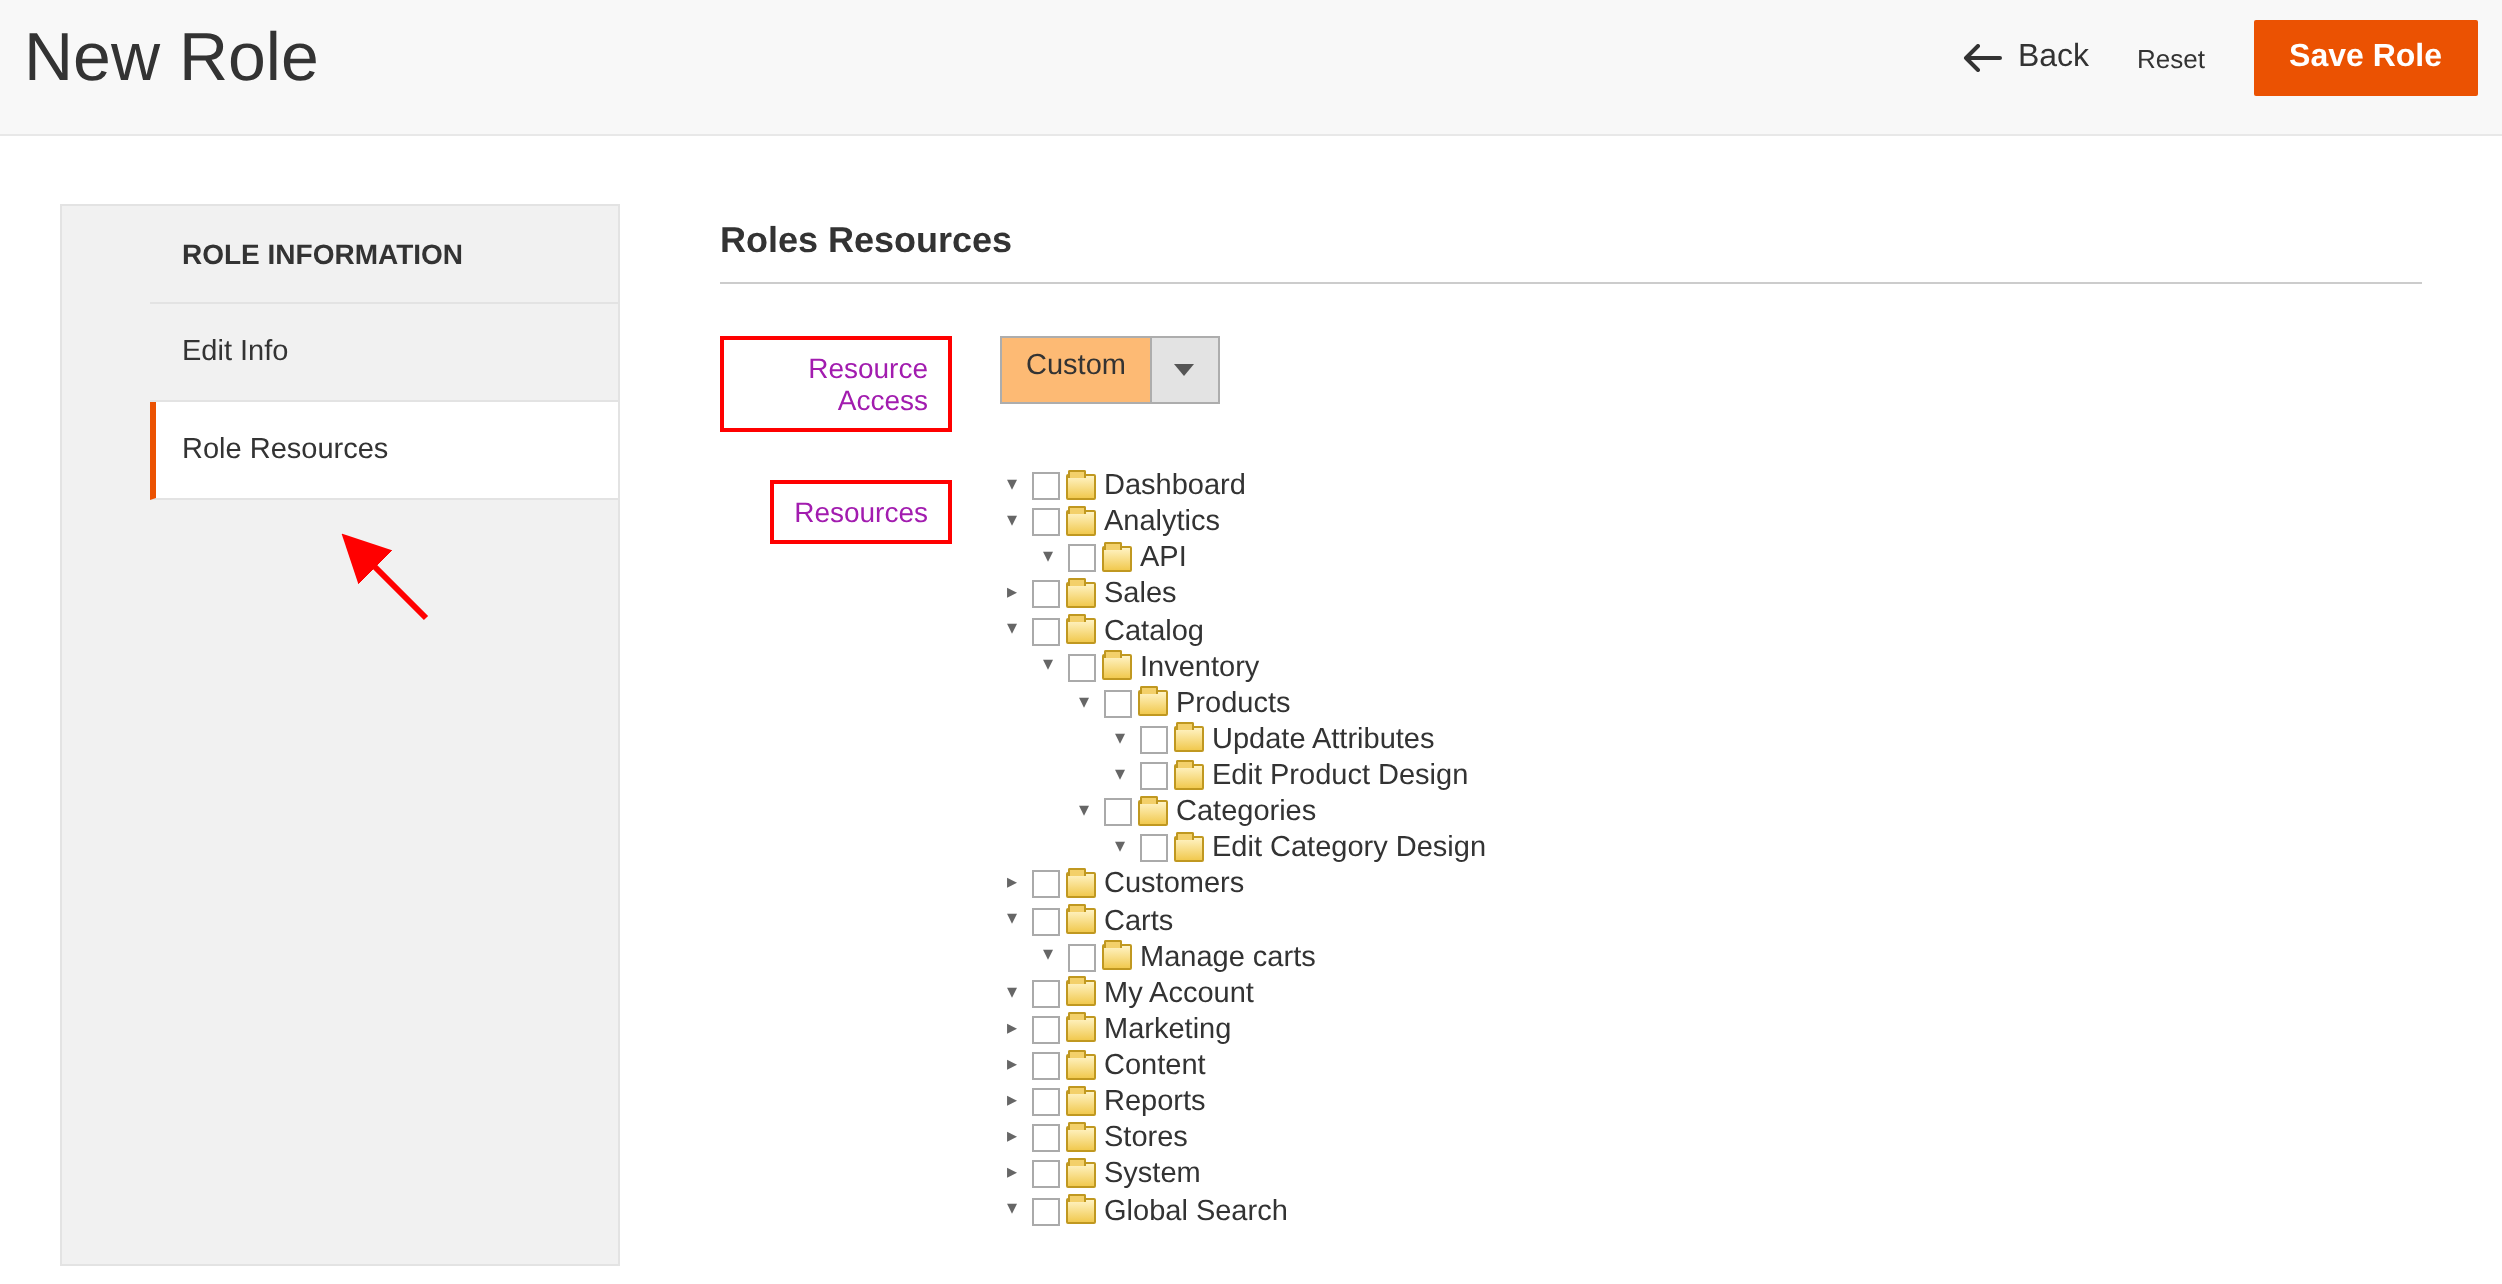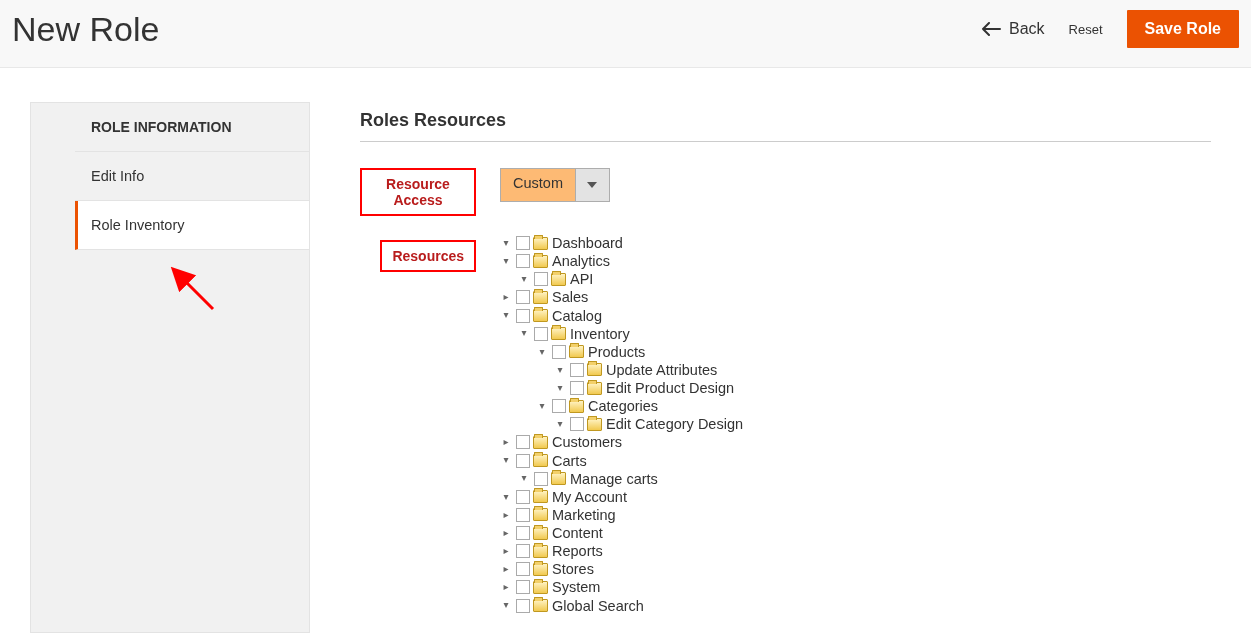--- a/index.html
+++ b/index.html
@@ -96,25 +96,25 @@
     border-top: 1px solid #ccc;
     margin: 0 0 26px 0;
   }
   .field-row {
     display: flex;
     align-items: flex-start;
     margin-bottom: 18px;
   }
   .field-label {
     width: 140px;
-    text-align: center;
+    text-align: right;
     padding: 6px 10px;
-    font-weight: 700;
+    font-weight: 400;
     border: 2px solid red;
-    color: #b91c1c;
+    color: #a21caf;
     margin-right: 24px;
     font-size: 14px;
   }
   .select-wrap {
     display: inline-flex;
     border: 1px solid #adadad;
     background: #fdba74;
     height: 34px;
   }
   .select-wrap .select-value {
@@ -205,21 +205,21 @@
     <div class="action-reset">Reset</div>
     <button class="btn-primary">Save Role</button>
   </div>
 </div>
 
 <div class="page-content">
 
   <div class="sidebar" style="position:relative;padding-left:44px;">
     <div class="sidebar-header">ROLE INFORMATION</div>
     <div class="sidebar-item">Edit Info</div>
-    <div class="sidebar-item active">Role Inventory</div>
+    <div class="sidebar-item active">Role Resources</div>
 
     <svg class="arrow-annotation" style="left:130px; top:160px;" viewBox="0 0 60 50">
       <defs>
           <marker id="ah" markerWidth="8" markerHeight="8" refX="6" refY="4" orient="auto">
             <path d="M0,0 L8,4 L0,8 Z" fill="red"></path>
           </marker>
         </defs>
       <line x1="52" y1="46" x2="14" y2="8" stroke="red" stroke-width="3" marker-end="url(#ah)"></line>
     </svg>
   </div>

